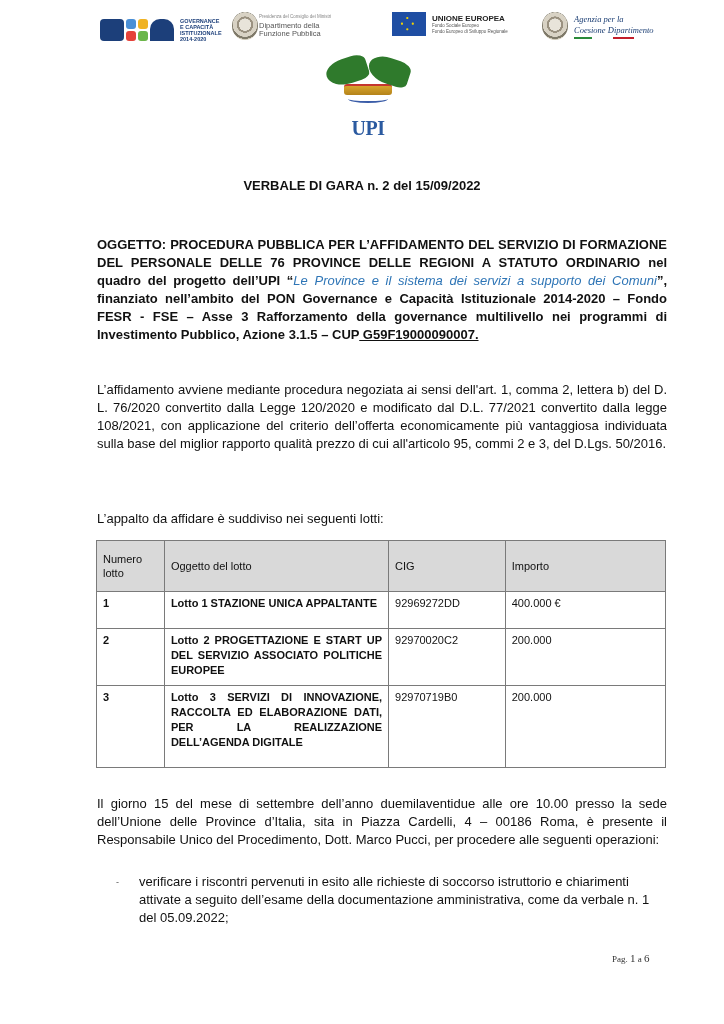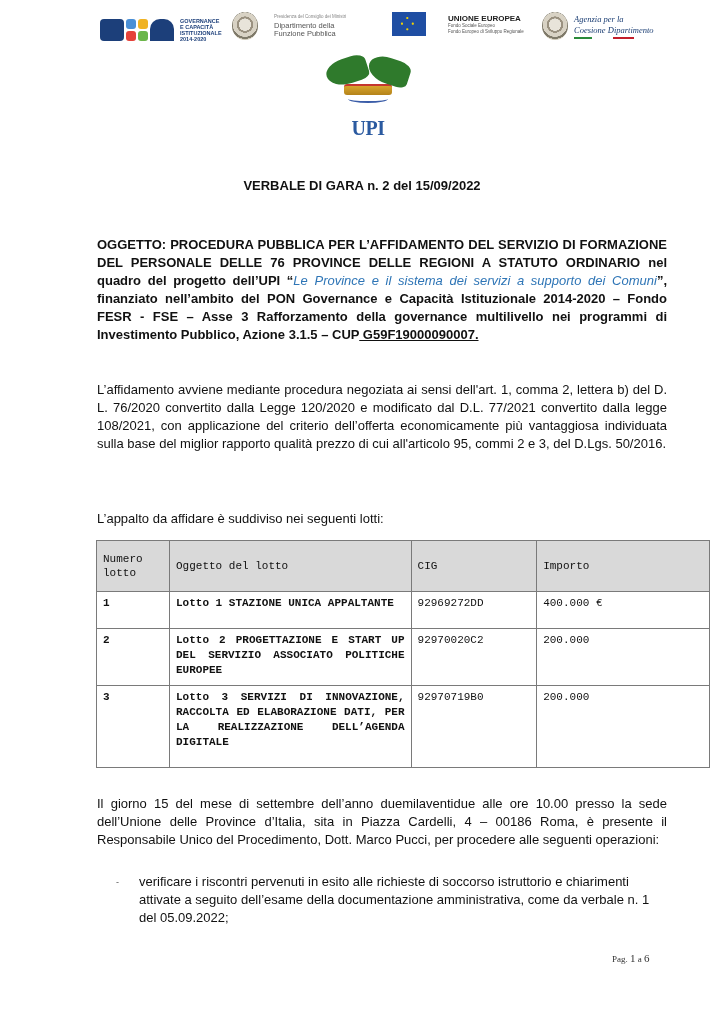--- a/index.html
+++ b/index.html
@@ -8,24 +8,24 @@
   .abs { position: absolute; }
   
   .logo-pon { left: 100px; top: 14px; width: 130px; height: 32px; display: flex; align-items: center; gap: 6px; }
   .pon-word { display: flex; align-items: center; gap: 2px; }
   .pon-p, .pon-n { width: 24px; height: 22px; background: #1c3f7a; border-radius: 4px; }
   .pon-n { border-radius: 10px 10px 0 0; }
   .pon-o { width: 22px; height: 22px; display: grid; grid-template-columns: 1fr 1fr; gap: 2px; }
   .pon-o span { display: block; border-radius: 3px; }
   .pon-sub { font-size: 5.5px; line-height: 6px; color: #1c3f7a; font-weight: bold; width: 42px; }
   .emblem { width: 26px; height: 28px; border-radius: 50%; background: radial-gradient(circle at 50% 45%, #e8e4da 0 30%, #9a9180 31% 40%, #d8d2c4 41% 60%, #7f7a6a 61% 70%, #cfc8b5 71%); }
-  .logo-dfp { left: 232px; top: 12px; display: flex; align-items: center; gap: 16px; }
+  .logo-dfp { left: 232px; top: 12px; display: flex; align-items: center; gap: 1px; }
   .dfp-text { font-size: 7.5px; line-height: 8.5px; color: #555; }
   .dfp-text .tiny { font-size: 4.5px; color: #888; display: block; }
-  .logo-eu { left: 392px; top: 12px; display: flex; align-items: center; gap: 22px; }
+  .logo-eu { left: 392px; top: 12px; display: flex; align-items: center; gap: 6px; }
   .eu-flag { width: 34px; height: 24px; background: #1f4ea3; position: relative; }
   .eu-flag::after { content: "⁘"; position: absolute; left: 8px; top: 0px; color: #f4d400; font-size: 18px; line-height: 24px; }
   .eu-text .t1 { font-size: 8px; font-weight: bold; color: #222; line-height: 9px; }
   .eu-text .t2 { font-size: 4.5px; color: #555; line-height: 6px; }
   .logo-act { left: 542px; top: 12px; display: flex; align-items: center; gap: 6px; }
   .act-text { font-family: "Liberation Serif", serif; font-style: italic; font-size: 8.5px; color: #1a3d73; line-height: 11px; }
   .flagline { height: 2px; width: 60px; background: linear-gradient(to right, #2a8a3a 0 30%, #fff 30% 65%, #c21e2a 65%); margin-top: 1px; }
   
   .upi { left: 318px; top: 56px; width: 100px; height: 76px; text-align: center; }
   .upi-leaves { width: 96px; height: 34px; margin: 0 auto; position: relative; }
@@ -37,21 +37,21 @@
   .upi-word { font-family: "Liberation Serif", serif; font-weight: bold; font-size: 20px; color: #2b5aa0; margin-top: 14px; letter-spacing: -0.5px; }
   
   .title { left: 0; width: 724px; top: 178px; text-align: center; font-weight: bold; font-size: 13px; }
   .para { left: 97px; width: 570px; font-size: 13px; line-height: 18px; text-align: justify; }
   .oggetto { top: 236px; font-weight: bold; }
   .oggetto .proj { color: #2e75b6; font-style: italic; font-weight: normal; }
   .oggetto .cup { text-decoration: underline; }
   .p2 { top: 381px; }
   .p3 { top: 510px; }
   
-  table.lots { position: absolute; left: 96px; top: 540px; width: 614px; border-collapse: collapse; font-size: 11px; font-family: Liberation Mono, monospace; }
+  table.lots { position: absolute; left: 96px; top: 540px; width: 570px; border-collapse: collapse; font-size: 11px; }
   table.lots td, table.lots th { border: 1px solid #7a7a7a; vertical-align: top; padding: 4px 6px; text-align: left; font-weight: normal; }
   table.lots thead th { background: #d9d9d9; vertical-align: middle; height: 42px; line-height: 14px; }
   table.lots td { line-height: 15px; }
   table.lots td.num, table.lots td.obj { font-weight: bold; }
   table.lots td.obj { text-align: justify; text-align-last: left; }
   .c1 { width: 55px; } .c2 { width: 212px; } .c3 { width: 104px; } .c4 { width: 148px; }
   .r1 td { height: 28px; } .r2 td { height: 48px; } .r3 td { height: 73px; }
   .p4 { top: 795px; }
   .bullet { position: absolute; left: 116px; top: 873px; width: 551px; font-size: 13px; line-height: 18px; }
   .bullet .dash { position: absolute; left: 0; top: 0; font-size: 9px; color: #555; }

